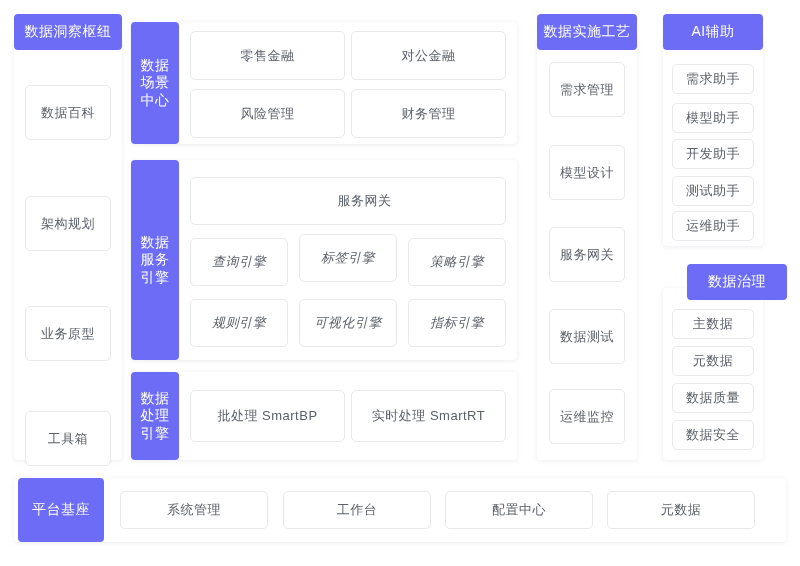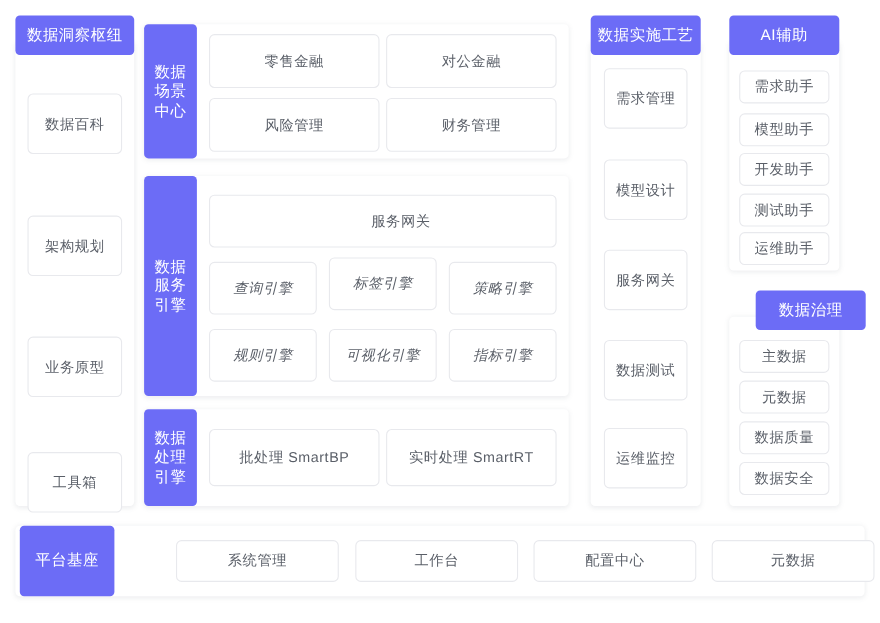--- a/index.html
+++ b/index.html
@@ -106,21 +106,21 @@
 
   
   #gov-panel { left: 663px; top: 288px; width: 100px; height: 172px; }
   #gov-head  { left: 663px; top: 264px; width: 100px; height: 36px; z-index: 3; margin-left: 24px; }
   .gov-tile  { left: 672px; width: 82px; height: 30px; }
 
   
   #base-panel { left: 14px; top: 478px; width: 772px; height: 64px; }
   #base-head  { left: 18px; top: 478px; width: 86px; height: 64px; z-index: 3;
                 border-radius: 4px; }
-  .base-tile  { top: 491px; width: 148px; height: 38px; margin-left: 40px; }
+  .base-tile  { top: 491px; width: 148px; height: 38px; }
 </style>
 </head>
 <body>
 
 <div id="root">
 
   <div class="panel" id="left-panel"></div>
   <div class="purple-head" id="left-head">数据洞察枢纽</div>
 
   <div class="tile left-tile" style="top:62px">数据百科</div>

